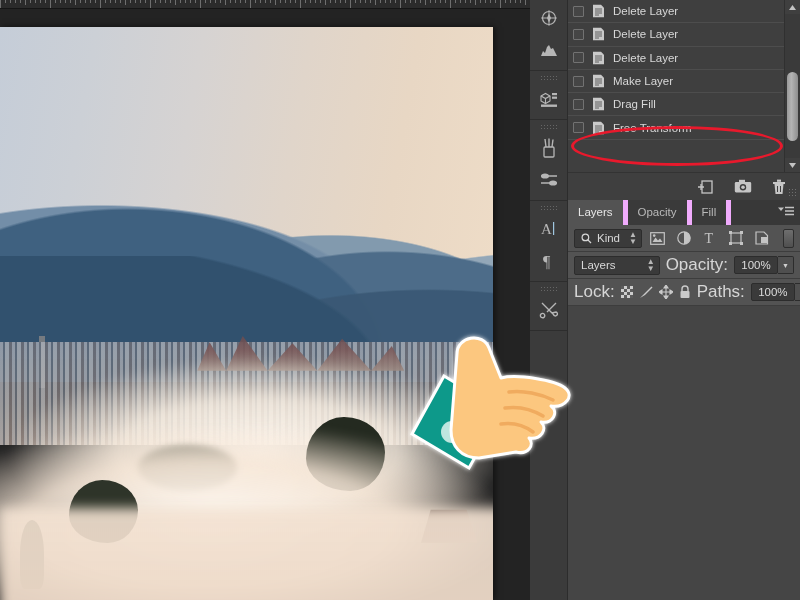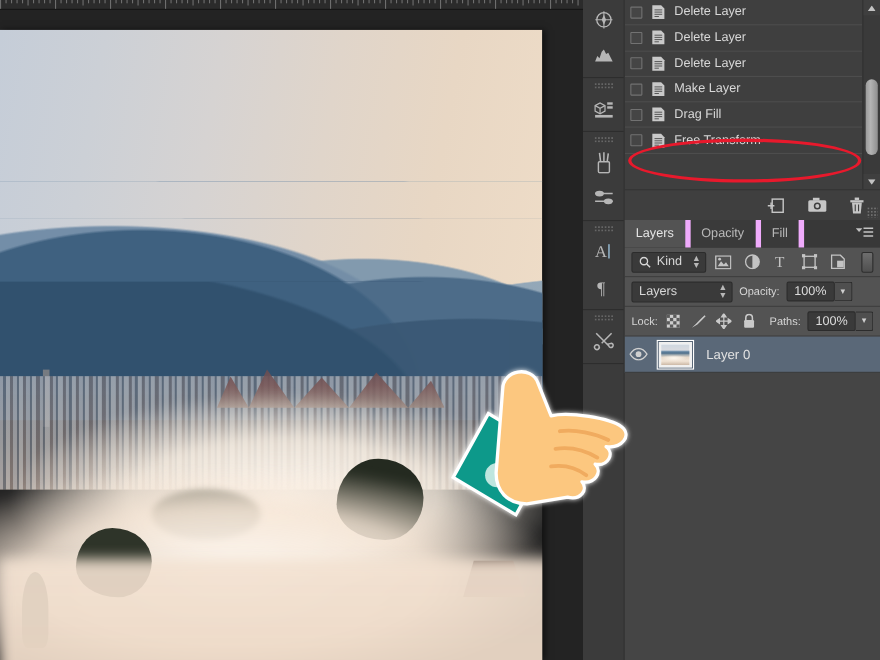--- a/index.html
+++ b/index.html
@@ -244,21 +244,21 @@
     height: 18px; min-width: 44px; padding: 0 5px;
     background: #3a3a3a; border: 1px solid #2c2c2c; border-radius: 2px;
     color: #dcdcdc; font-size: 11.5px; display:flex; align-items:center; justify-content:center;
   }
   .numarrow {
     width: 16px; height: 18px; background: #4f4f4f; border: 1px solid #2c2c2c;
     border-left: none; border-radius: 0 2px 2px 0;
     display:flex; align-items:center; justify-content:center; color:#cfcfcf; font-size:7px;
   }
   .lockico { width:17px; display:flex; align-items:center; justify-content:center; color:#cacaca; }
-  .label { color:#d6d6d6; font-size:10px;text-align:right; }
+  .label { color:#d6d6d6; font-size:17px;text-align:right; }
 
   .layer-row {
     display: flex; align-items: center; height: 33px;
     border-bottom: 1px solid #3a3a3a;
     background: #454545;
   }
   .layer-row.sel { background: #5a6878; }
   .eye { width: 24px; display:flex; align-items:center; justify-content:center; color:#cfcfcf; }
   .thumb-wrap { width: 44px; display:flex; align-items:center; justify-content:center; }
   .thumb {
@@ -727,34 +727,20 @@
             </svg>
         </div>
         <span class="label" style="margin-left:auto">Paths:</span>
         <div style="display:flex;align-items:center;">
           <div class="numbox">100%</div>
           <div class="numarrow">▼</div>
         </div>
       </div>
 
       <div id="layer-list">
-          <div class="layer-row sel">
-            <span class="eye">
-              <svg width="17" height="12" viewBox="0 0 17 12">
-                <path d="M8.5 0.8 C13 0.8 16.2 6 16.2 6 C16.2 6 13 11.2 8.5 11.2 C4 11.2 0.8 6 0.8 6 C0.8 6 4 0.8 8.5 0.8 Z" fill="none" stroke="#cfcfcf" stroke-width="1.2"></path>
-                <circle cx="8.5" cy="6" r="2.6" fill="#cfcfcf"></circle>
-              </svg>
-            </span>
-            <span class="thumb-wrap">
-              <span class="thumb sel-outline">
-                <div class="thumb-photo"></div>
-              </span>
-            </span>
-            <span class="layer-name">Layer 0</span>
-          </div>
         </div>
     </div>
 
     <div class="annot" style="left:3px; top:126px; width:212px; height:40px;"></div>
   </div>
 
   <div class="hand">
     <svg width="175" height="180" viewBox="0 0 175 180">
       <g filter="url(#glow)">
 

